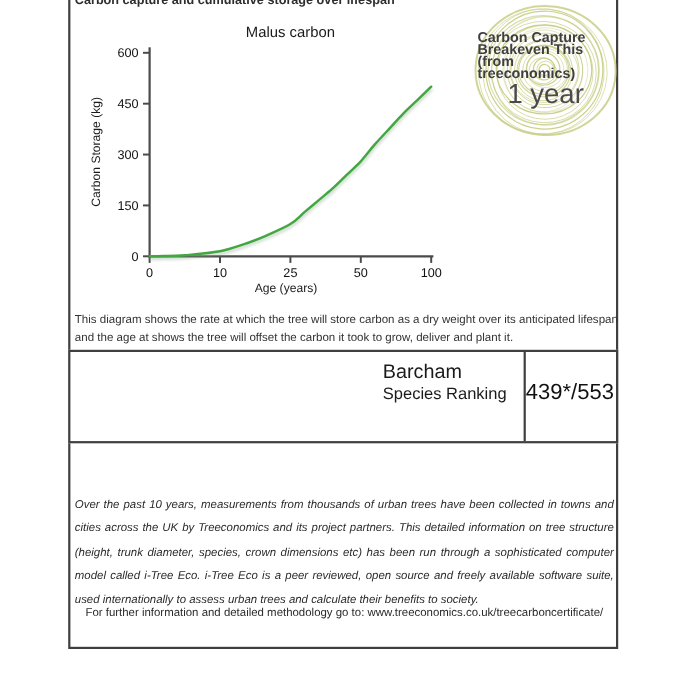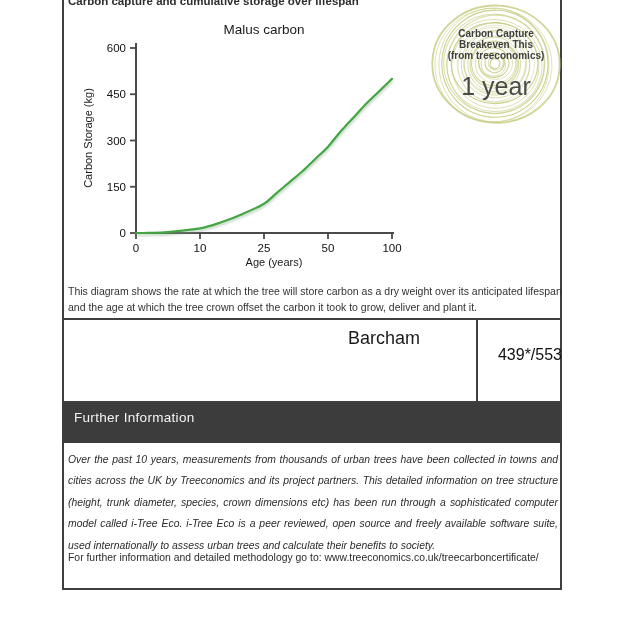--- a/index.html
+++ b/index.html
@@ -5,39 +5,39 @@
   html,body{margin:0;padding:0;background:#ffffff;}
   #sheet{position:relative;width:620px;height:620px;background:#ffffff;overflow:hidden;
          font-family:"Liberation Sans",sans-serif;color:#2b2b2b;}
   .abs{position:absolute;}
   #outer-box{left:62px;top:-14px;width:500px;height:604px;box-sizing:border-box;
              border:2px solid #3f3f3f;background:transparent;}
   #header-title{left:68px;top:-5px;width:480px;font-size:11.5px;font-weight:bold;color:#2e2e2e;}
   #chart-title{left:136px;top:22px;width:256px;text-align:center;font-size:13.5px;color:#1a1a1a;}
   #chart-ylabel{left:-62px;top:132px;width:300px;text-align:center;font-size:11px;color:#1a1a1a;
                 transform:rotate(-90deg);}
-  #chart-xlabel{left:146px;top:256px;width:256px;text-align:center;font-size:11px;color:#1a1a1a;}
+  #chart-xlabel{left:132px;top:256px;width:256px;text-align:center;font-size:11px;color:#1a1a1a;}
   #chart-svg{left:0;top:0;}
   #badge-svg{left:429px;top:0;}
-  #badge-text{left:434px;top:28px;width:124px;text-align:center;font-size:10px;line-height:11px;
+  #badge-text{left:434px;top:28px;width:124px;font-size:13px;line-height:11px;
               font-weight:bold;color:#3f3f3f;}
   #badge-value{left:434px;top:72px;width:124px;text-align:center;font-size:25px;color:#4a4a4a;}
   #description{left:68px;top:284px;width:494px;font-size:10.5px;line-height:15.5px;color:#333333;}
   #ranking-box{left:62px;top:318px;width:500px;height:85px;box-sizing:border-box;
                border:2px solid #3f3f3f;background:#ffffff;}
   #ranking-divider{left:412px;top:0;bottom:0;width:0;border-left:2px solid #3f3f3f;}
   #ranking-org{left:284px;top:8px;width:200px;font-size:18px;color:#1a1a1a;}
   #ranking-label{left:284px;top:30px;width:200px;font-size:15px;color:#1a1a1a;}
   #ranking-note{left:6px;top:60px;width:402px;text-align:right;font-size:8.7px;color:#222222;}
-  #ranking-value{left:414px;top:26px;width:84px;text-align:right;font-size:16px;color:#111111;}
+  #ranking-value{left:414px;top:26px;width:84px;text-align:left;font-size:20px;color:#111111;}
   #further-bar{left:62px;top:403px;width:500px;height:40px;background:#3c3c3c;}
   #further-title{left:12px;top:7px;font-size:13.5px;color:#f4f4f4;letter-spacing:0.3px;}
   #further-paragraph{left:68px;top:449px;width:490px;font-size:10.4px;line-height:21.4px;
                      text-align:justify;color:#2b2b2b;font-style:italic;}
-  #further-link{left:68px;top:552px;width:490px;font-size:10.4px;color:#2b2b2b;}
+  #further-link{left:68px;top:552px;width:490px;font-size:10.4px;color:#2b2b2b;text-align:center;}
 </style>
 </head>
 <body>
 
 <div id="sheet">
 
   <div id="outer-box" class="abs"></div>
 
   <div id="header-title" class="abs">Carbon capture and cumulative storage over lifespan</div>
 
@@ -102,27 +102,25 @@
       <ellipse cx="64.5" cy="65.3" rx="58.6" ry="57.1" transform="rotate(3.4 66 64)" fill="none" stroke="#c6cb80" stroke-width="0.7" opacity="0.77"></ellipse>
       <ellipse cx="67.0" cy="64.1" rx="63.7" ry="58.6" transform="rotate(2.5 66 64)" fill="none" stroke="#c6cb80" stroke-width="1.8" opacity="0.81"></ellipse>
     </svg>
   <div id="badge-text" class="abs">
     <div>Carbon Capture</div>
     <div>Breakeven This</div>
     <div>(from treeconomics)</div>
   </div>
   <div id="badge-value" class="abs">1 year</div>
 
-  <div id="description" class="abs">This diagram shows the rate at which the tree will store carbon as a dry weight over its anticipated lifespan and the age at which the tree crown offset the carbon it took to grow, deliver and plant it.</div>
+  <div id="description" class="abs">This diagram shows the rate at which the tree will store carbon as a dry weight over its anticipated lifespan and the age at shows the tree will offset the carbon it took to grow, deliver and plant it.</div>
 
   <div id="ranking-box" class="abs">
     <div id="ranking-divider" class="abs"></div>
     <div id="ranking-org" class="abs">Barcham</div>
+    <div id="ranking-label" class="abs">Species Ranking</div>
     <div id="ranking-value" class="abs">439*/553</div>
   </div>
 
-  <div id="further-bar" class="abs">
-    <div id="further-title" class="abs">Further Information</div>
-  </div>
   <div id="further-paragraph" class="abs">Over the past 10 years, measurements from thousands of urban trees have been collected in towns and cities across the UK by Treeconomics and its project partners. This detailed information on tree structure (height, trunk diameter, species, crown dimensions etc) has been run through a sophisticated computer model called i-Tree Eco. i-Tree Eco is a peer reviewed, open source and freely available software suite, used internationally to assess urban trees and calculate their benefits to society.</div>
   <div id="further-link" class="abs">For further information and detailed methodology go to: www.treeconomics.co.uk/treecarboncertificate/</div>
 
 </div>
 
 </body></html>

